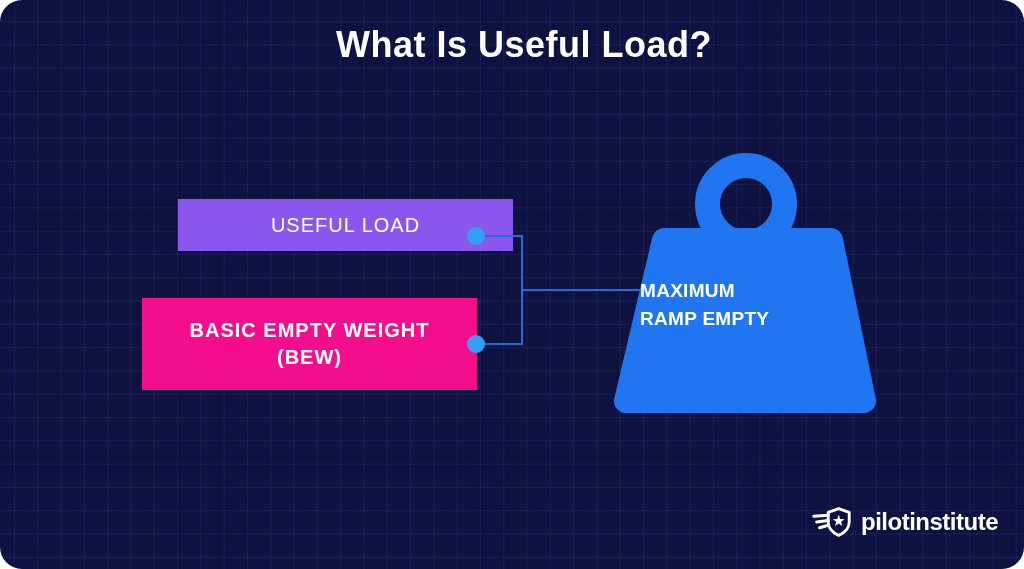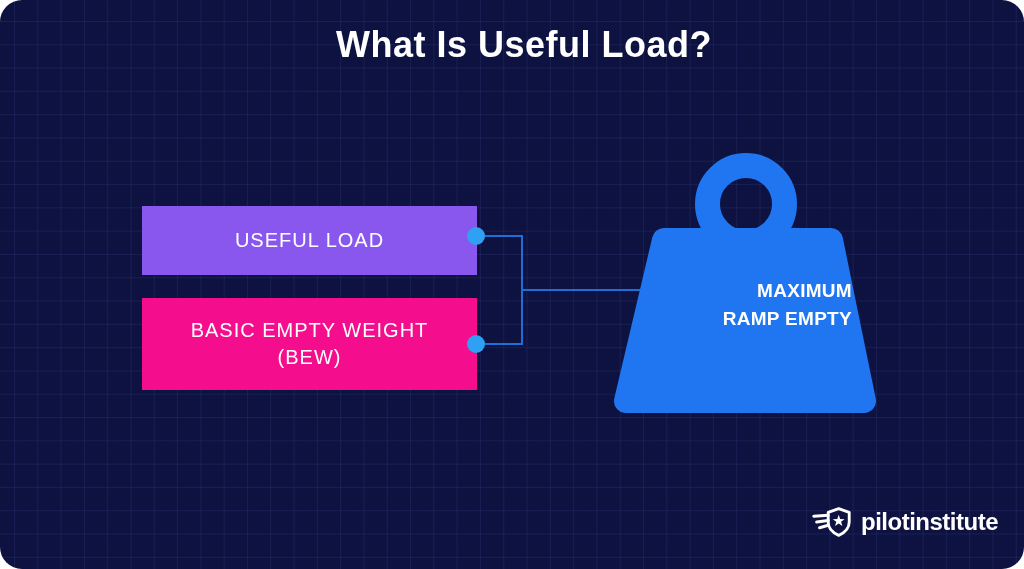--- a/index.html
+++ b/index.html
@@ -37,22 +37,22 @@
     color: #ffffff;
     display: flex;
     flex-direction: column;
     align-items: center;
     justify-content: center;
     text-align: center;
     font-size: 20px;
     letter-spacing: 1px;
     line-height: 27px;
   }
-  .box-useful { top: 206px; height: 69px; background: #8a57ee; }
-  .box-bew    { top: 298px; height: 92px; background: #f40e8d; }
+  .box-useful { top: 199px; height: 52px; background: #8a57ee; margin-left: 36px; }
+  .box-bew    { top: 298px; height: 92px; background: #f40e8d; font-weight: bold; }
 
   .conn { position: absolute; background: #1d6fd8; }
   .conn-h1  { left: 477px; top: 235px; width: 46px;  height: 2px; }
   .conn-h2  { left: 477px; top: 343px; width: 46px;  height: 2px; }
   .conn-v   { left: 521px; top: 235px; width: 2px;   height: 110px; }
   .conn-mid { left: 521px; top: 289px; width: 122px; height: 2px; }
 
   .dot {
     position: absolute;
     width: 18px; height: 18px;
@@ -61,21 +61,21 @@
   }
   .dot-1 { left: 467px; top: 227px; }
   .dot-2 { left: 467px; top: 335px; }
 
   .weight-svg { position: absolute; left: 598px; top: 148px; }
 
   .weight-label {
     position: absolute;
     left: 640px; top: 277px;
     width: 212px;
-    text-align: right;
+    text-align: left;
     color: #ffffff;
     font-weight: bold;
     font-size: 19px;
     line-height: 28px;
     letter-spacing: 0.3px;
   }
 
   .brand {
     position: absolute;
     left: 810px; top: 504px;

